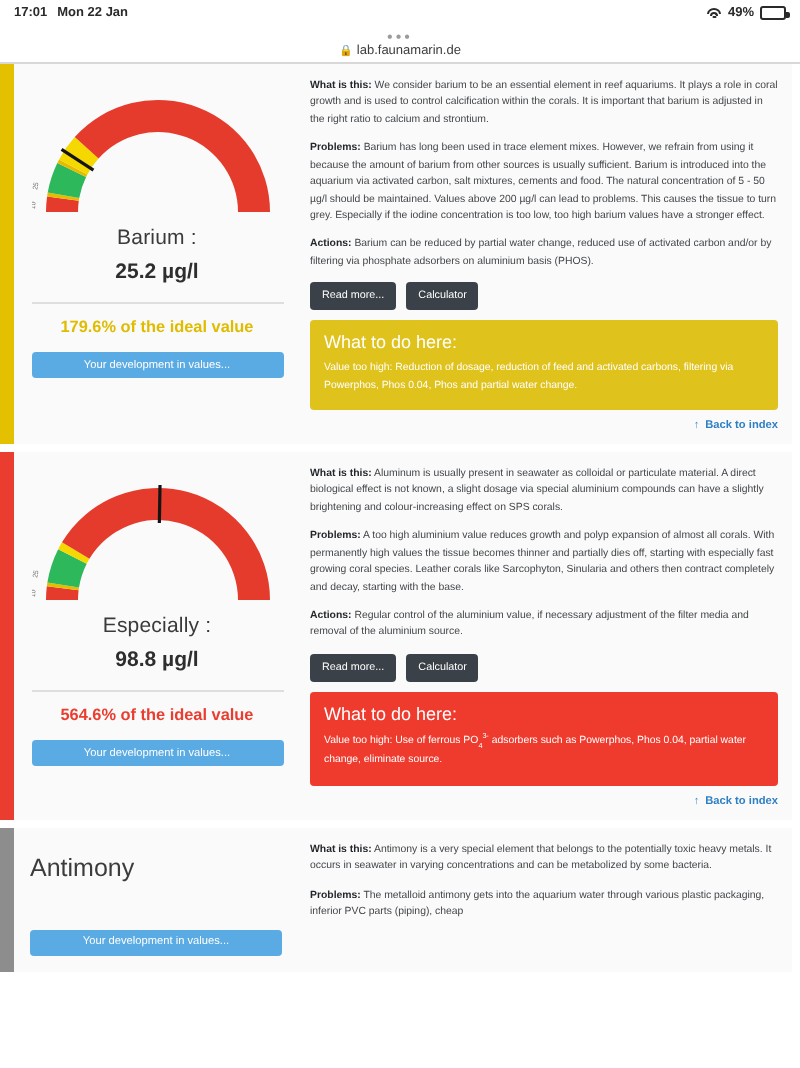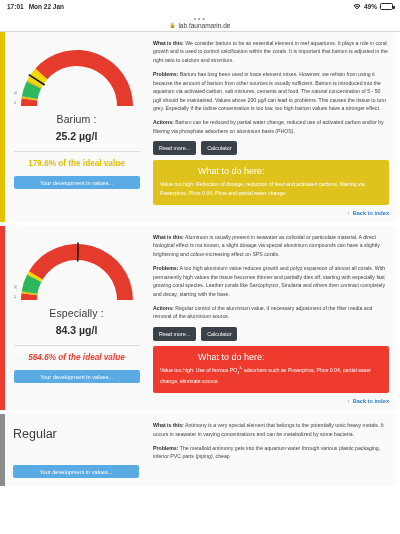--- a/index.html
+++ b/index.html
@@ -46,21 +46,21 @@
 
   
   .page {
     height: 503px; overflow: hidden;
     background: #ffffff; position: relative;
   }
 
   .card {
     display: flex;
     background: #fafafa;
-    border-left: 5px solid #22c55e;
+    border-left: 7px solid #22c55e;
     margin: 0 4px 4px 0;
     position: relative;
   }
   .card.c-yellow { border-left-color: #e3c000; }
   .card.c-red { border-left-color: #ea3d2f; }
   .card.c-gray { border-left-color: #8d8d8d; }
 
   .card-inner { display: flex; width: 100%; }
 
   
@@ -77,21 +77,21 @@
     font-size: 10.5px; color: #3a3a3a; text-align: center;
     letter-spacing: .1px; margin-top: 1px;
   }
   .elem-value {
     font-size: 10.5px; font-weight: bold; color: #2e2e2e;
     text-align: center; margin-top: 5px;
   }
   .hr-thin { width: 126px; height: 1px; background: #dedede; margin: 9px 0 7px 0; }
   .ideal-pct { font-size: 8.2px; font-weight: bold; text-align: center; }
   .ideal-pct.y { color: #e0bc00; }
-  .ideal-pct.r { color: #ea3d2f; font-style: italic; }
+  .ideal-pct.r { color: #ea3d2f; }
   .dev-btn {
     margin-top: 8px; width: 126px; height: 13px;
     background: #5aabe3; color: #ffffff;
     border: 0; border-radius: 2px;
     font-size: 5.6px; font-family: "Liberation Sans", sans-serif;
     display: flex; align-items: center; justify-content: center;
     cursor: pointer;
   }
 
   
@@ -110,21 +110,21 @@
     background: #3b4148; color: #ffffff; border: 0;
     border-radius: 2px; padding: 4px 6px;
     font-size: 5.4px; font-family: "Liberation Sans", sans-serif;
     cursor: pointer;
   }
   .advice {
     border-radius: 2px; padding: 6px 7px 8px 7px; color: #ffffff;
   }
   .advice.y { background: #e0c21c; }
   .advice.r { background: #ee3b2e; }
-  .advice-title { font-size: 9px; font-weight: normal; margin-bottom: 4px; margin-left: 38px; }
+  .advice-title { font-size: 9px; font-weight: normal; margin-bottom: 4px; }
   .advice-body { font-size: 5.2px; line-height: 1.62; }
   .backrow { display: flex; justify-content: flex-end; align-items: center; gap: 3px; margin-top: 5px; }
   .backrow .arw { color: #3f8fd0; font-size: 5.5px; }
   .back-link { font-size: 5.6px; font-weight: bold; color: #2f7fc4; text-decoration: none; cursor: pointer; }
   sup { font-size: 3.6px; vertical-align: super; }
 </style>
 </head>
 <body>
 
 <div class="statusbar">
@@ -206,21 +206,21 @@
               <path d="M7.417415508085966 61.175316769311735 A56 56 0 0 1 7.689452926672288 59.23966995774707 L23.492466376194493 61.74262139839076 A40 40 0 0 0 23.29815393434712 63.1252262637941 Z" fill="#e6bc00"></path>
               <path d="M7.689452926672288 59.23966995774707 A56 56 0 0 1 13.103634645451407 42.576532014585375 L27.359739032465285 49.84038001041813 A40 40 0 0 0 23.492466376194493 61.74262139839076 Z" fill="#2eb85c"></path>
               <path d="M13.103634645451407 42.576532014585375 A56 56 0 0 1 14.998631160681718 39.15786780503696 L28.713307971915512 47.398477003597826 A40 40 0 0 0 27.359739032465285 49.84038001041813 Z" fill="#f5d800"></path>
               <path d="M14.998631160681718 39.15786780503696 A56 56 0 0 1 119 68 L103 68 A40 40 0 0 0 28.713307971915512 47.398477003597826 Z" fill="#e53b2c"></path>
               <line x1="63.67191764783541" y1="29.505863736478936" x2="64.00351337014379" y2="10.508757528507502" stroke="#141414" stroke-width="1.6"></line>
               <text class="tick-lbl" x="2.84392255487095" y="55.2134310147078" text-anchor="middle" transform="rotate(-78 2.84392255487095 55.2134310147078)">25</text>
               <text class="tick-lbl" x="1.5842836125937083" y="64.78133869105895" text-anchor="middle" transform="rotate(-87 1.5842836125937083 64.78133869105895)">10</text>
             </svg>
           </div>
       <div class="elem-name">Especially :</div>
-      <div class="elem-value">84.3 µg/l</div>
+      <div class="elem-value">98.8 µg/l</div>
       <div class="hr-thin"></div>
       <div class="ideal-pct r">564.6% of the ideal value</div>
       <button class="dev-btn">Your development in values...</button>
     </div>
       <div class="right-pane">
         <p class="para"><b>What is this:</b><span> Aluminum is usually present in seawater as colloidal or particulate material. A direct biological effect is not known, a slight dosage via special aluminium compounds can have a slightly brightening and colour-increasing effect on SPS corals.</span></p>
           <p class="para"><b>Problems:</b><span> A too high aluminium value reduces growth and polyp expansion of almost all corals. With permanently high values the tissue becomes thinner and partially dies off, starting with especially fast growing coral species. Leather corals like Sarcophyton, Sinularia and others then contract completely and decay, starting with the base.</span></p>
           <p class="para"><b>Actions:</b><span> Regular control of the aluminium value, if necessary adjustment of the filter media and removal of the aluminium source.</span></p>
 
       <div class="btn-row">
@@ -234,21 +234,21 @@
       <div class="backrow">
         <span class="arw">↑</span>
         <a class="back-link">Back to index</a>
       </div>
       </div>
     </div>
   </div>
     <div class="card c-gray">
     <div class="card-inner">
       <div class="left-pane plain">
-      <div class="plain-title">Regular</div>
+      <div class="plain-title">Antimony</div>
       <button class="dev-btn" style="margin-top:22px">Your development in values...</button>
     </div>
       <div class="right-pane">
         <p class="para"><b>What is this:</b><span> Antimony is a very special element that belongs to the potentially toxic heavy metals. It occurs in seawater in varying concentrations and can be metabolized by some bacteria.</span></p>
           <p class="para"><b>Problems:</b><span> The metalloid antimony gets into the aquarium water through various plastic packaging, inferior PVC parts (piping), cheap</span></p>
 
       </div>
     </div>
   </div>
   </div>

